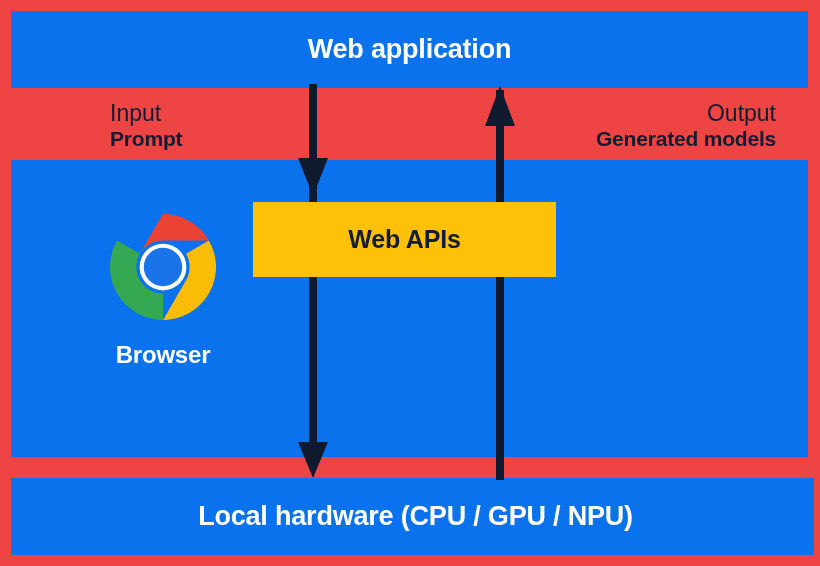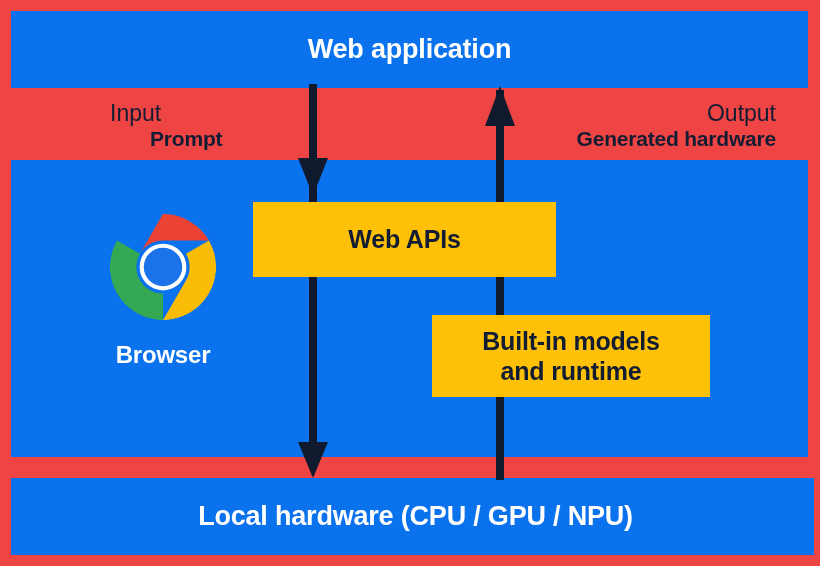--- a/index.html
+++ b/index.html
@@ -65,21 +65,20 @@
   .io-kind {
     font-size: 23px;
     font-weight: 400;
     display: block;
   }
   .io-value {
     font-size: 21px;
     font-weight: 700;
     display: block;
     letter-spacing: -0.2px;
-    margin-left: 40px;
   }
   #io-input {
     left: 110px;
     top: 100px;
     text-align: left;
   }
   #io-output {
     right: 44px;
     top: 100px;
     text-align: right;
@@ -167,21 +166,21 @@
     <span class="band-title">Web application</span>
   </div>
 
   <div class="io-label" id="io-input">
     <span class="io-kind">Input</span>
     <span class="io-value">Prompt</span>
   </div>
 
   <div class="io-label" id="io-output">
     <span class="io-kind">Output</span>
-    <span class="io-value">Generated hardware</span>
+    <span class="io-value">Generated models</span>
   </div>
 
   <div class="band" id="band-browser">
 
     <div id="browser-block">
       <svg id="chrome-logo" width="110" height="110" viewBox="0 0 120 120" aria-hidden="true">
         <defs>
           <clipPath id="clipCircle">
               <circle cx="60" cy="60" r="58"></circle>
             </clipPath>
@@ -198,26 +197,20 @@
           <circle cx="60" cy="60" r="21" fill="#1a73e8"></circle>
         </g>
       </svg>
       <span id="browser-label">Browser</span>
     </div>
 
     <div class="ybox" id="box-web-apis">
       <span>Web APIs</span>
     </div>
 
-    <div class="ybox" id="box-builtin-models">
-      <span>
-        <span>Built-in models</span><br>
-        <span>and runtime</span>
-      </span>
-    </div>
   </div>
 
   <div class="band" id="band-local-hardware">
     <span class="band-title">Local hardware (CPU / GPU / NPU)</span>
   </div>
 
   <svg class="arrow-svg" id="arrow-input-down" viewBox="0 0 34 396" aria-hidden="true">
     <rect x="13" y="0" width="8" height="358" fill="#101a2e"></rect>
     <polygon points="2,74 32,74 17,112" fill="#101a2e"></polygon>
     <polygon points="2,358 32,358 17,394" fill="#101a2e"></polygon>

